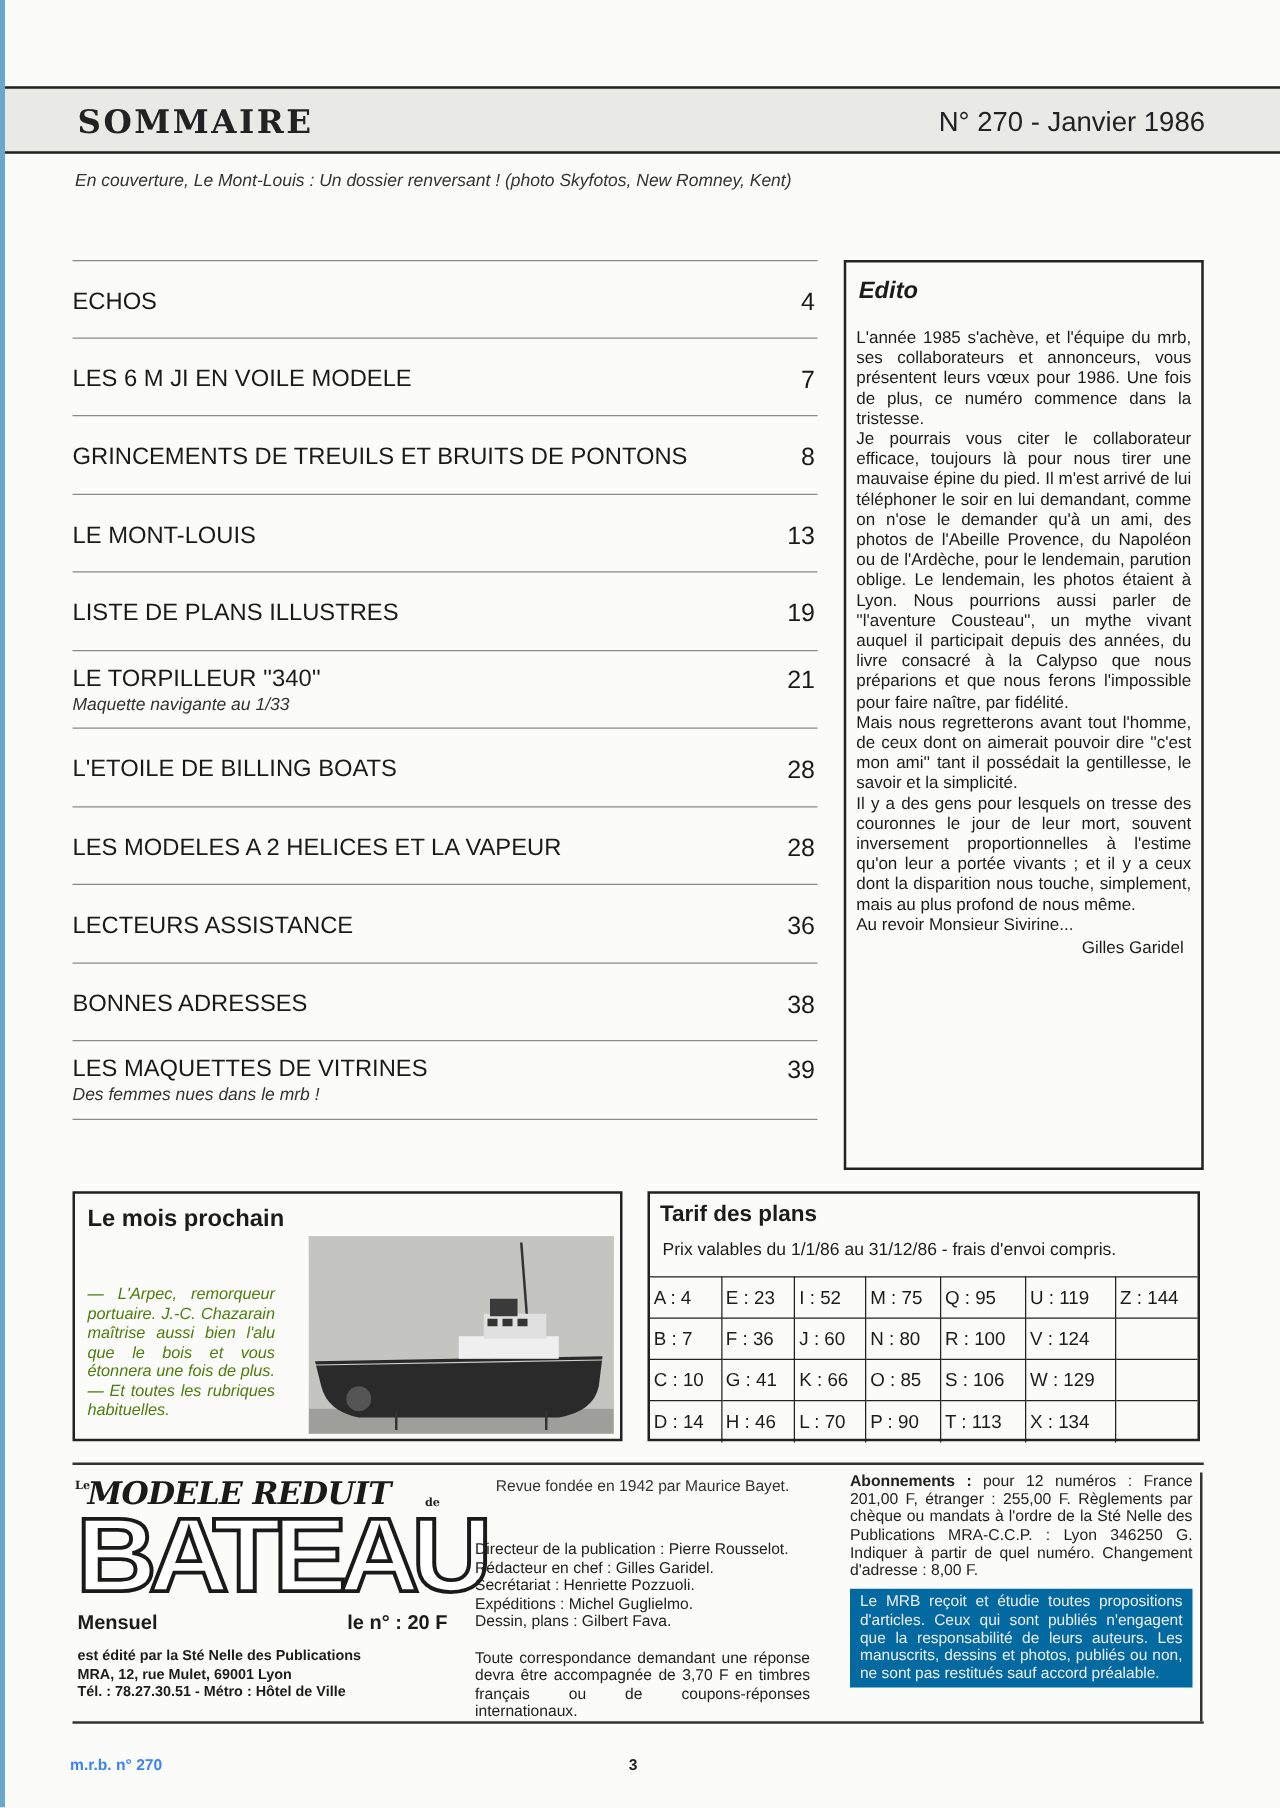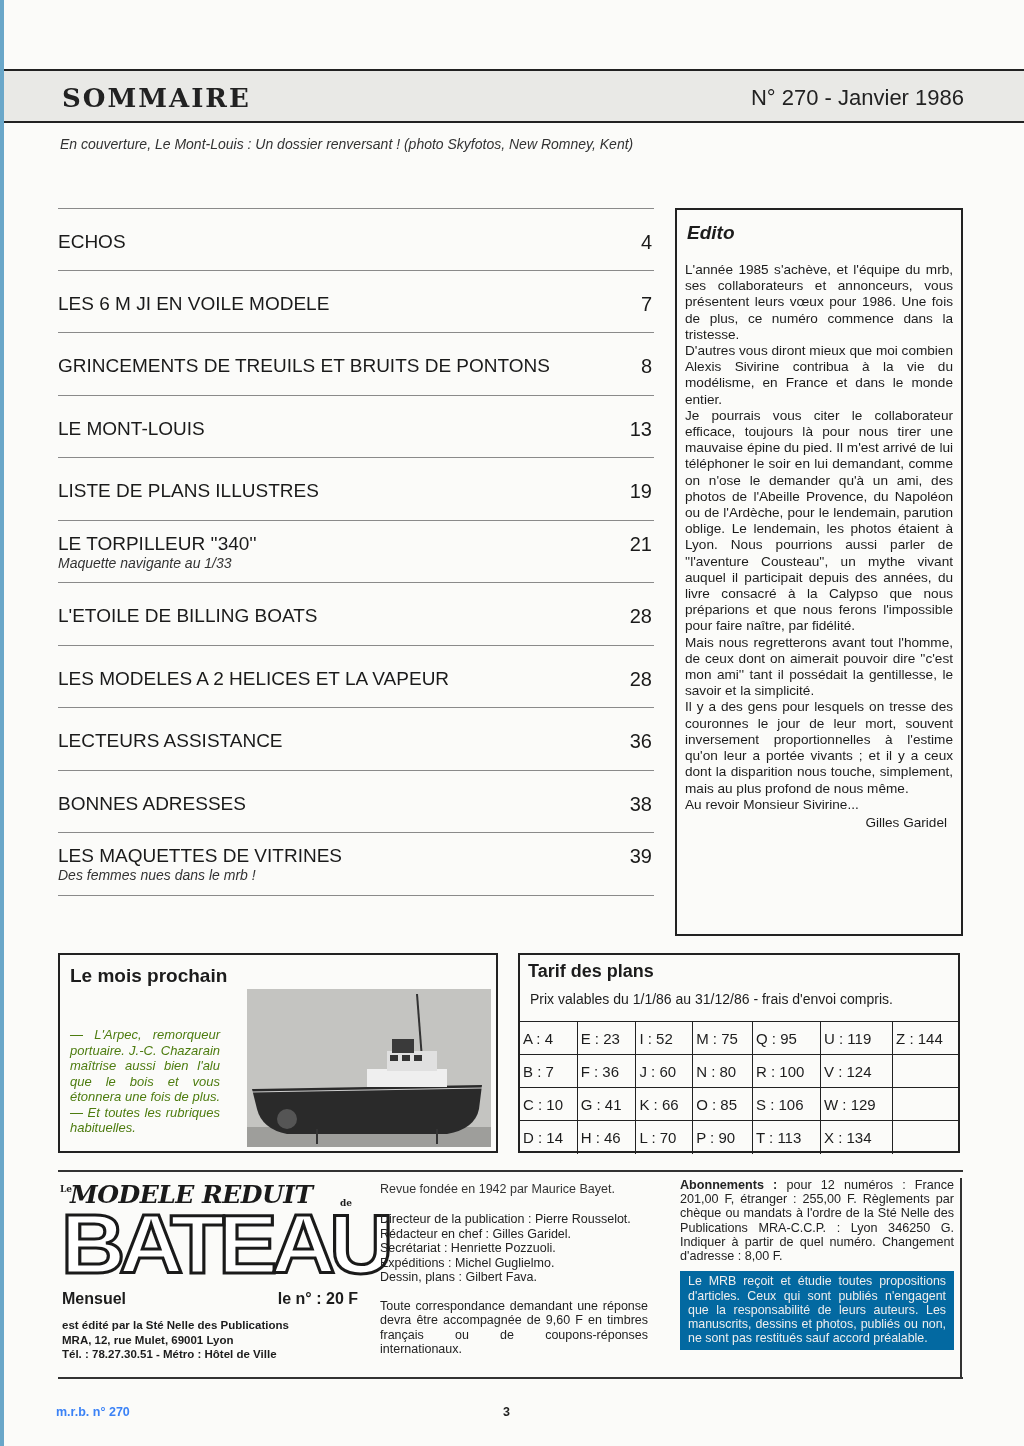--- a/index.html
+++ b/index.html
@@ -52,21 +52,21 @@
     .masthead { position: absolute; left: 58px; top: 1172px; width: 308px; height: 205px; }
     .mh-le { position: absolute; left: 2px; top: 12px; font-family: "DejaVu Serif", serif; font-size: 9px; font-weight: bold; }
     .mh-top { position: absolute; left: 12px; top: 8px; font-family: "DejaVu Serif", serif; font-weight: bold; font-style: italic; font-size: 25px; letter-spacing: -0.5px; color: #1a1a1a; }
     .mh-de { position: absolute; left: 282px; top: 26px; font-family: "DejaVu Serif", serif; font-size: 9px; font-weight: bold; }
     .mh-bateau { position: absolute; left: 3px; top: 30px; font-family: "Liberation Sans", sans-serif; font-weight: bold; font-size: 84px; line-height: 84px; letter-spacing: -6px; color: #fff; -webkit-text-stroke: 3px #1a1a1a; transform: scaleX(1.06); transform-origin: left; }
     .mh-mensuel { position: absolute; left: 4px; top: 118px; font-size: 16px; font-weight: bold; }
     .mh-price { position: absolute; right: 8px; top: 118px; font-size: 16px; font-weight: bold; }
     .mh-pub { position: absolute; left: 4px; top: 146px; font-size: 11.5px; font-weight: bold; line-height: 14.5px; }
 
     .credits { position: absolute; left: 380px; top: 1182px; width: 268px; }
-    .cr-founded { font-size: 12.5px; text-align: left; margin-bottom: 16px; color: #333; }
+    .cr-founded { font-size: 12.5px; text-align: center; margin-bottom: 36px; color: #333; }
     .cr-line { font-size: 12.5px; line-height: 14.5px; color: #222; }
     .cr-corr { font-size: 12.5px; line-height: 14.5px; margin-top: 14px; text-align: justify; color: #222; }
 
     .subs { position: absolute; left: 680px; top: 1178px; width: 282px; height: 199px; border-right: 2px solid #333; padding-right: 6px; }
     .subs-text { font-size: 12.6px; line-height: 14.2px; color: #222; text-align: justify; }
     .subs-text b { font-weight: bold; }
     .subs-dark { margin-top: 8px; background: #0369a1; color: #eee; font-size: 12.4px; line-height: 14.3px; padding: 3px 8px 4px 8px; text-align: justify; }
 
     .footer-left { position: absolute; left: 56px; top: 1405px; font-size: 12.5px; font-weight: bold; color: #3b82f6; }
     .footer-page { position: absolute; left: 503px; top: 1405px; font-size: 12.5px; font-weight: bold; color: #222; }
@@ -127,21 +127,20 @@
   <div class="toc-item has-sub">
       <span class="toc-title">LES MAQUETTES DE VITRINES</span>
       <span class="toc-sub">Des femmes nues dans le mrb !</span>
       <span class="toc-page">39</span>
     </div>
 </div>
 
 <div class="edito">
   <div class="edito-title">Edito</div>
   <p class="edito-para">L'année 1985 s'achève, et l'équipe du mrb, ses collaborateurs et annonceurs, vous présentent leurs vœux pour 1986. Une fois de plus, ce numéro commence dans la tristesse.</p>
-  <p class="edito-para">D'autres vous diront mieux que moi combien Alexis Sivirine contribua à la vie du modélisme, en France et dans le monde entier.</p>
   <p class="edito-para">Je pourrais vous citer le collaborateur efficace, toujours là pour nous tirer une mauvaise épine du pied. Il m'est arrivé de lui téléphoner le soir en lui demandant, comme on n'ose le demander qu'à un ami, des photos de l'Abeille Provence, du Napoléon ou de l'Ardèche, pour le lendemain, parution oblige. Le lendemain, les photos étaient à Lyon. Nous pourrions aussi parler de ''l'aventure Cousteau'', un mythe vivant auquel il participait depuis des années, du livre consacré à la Calypso que nous préparions et que nous ferons l'impossible pour faire naître, par fidélité.</p>
   <p class="edito-para">Mais nous regretterons avant tout l'homme, de ceux dont on aimerait pouvoir dire ''c'est mon ami'' tant il possédait la gentillesse, le savoir et la simplicité.</p>
   <p class="edito-para">Il y a des gens pour lesquels on tresse des couronnes le jour de leur mort, souvent inversement proportionnelles à l'estime qu'on leur a portée vivants ; et il y a ceux dont la disparition nous touche, simplement, mais au plus profond de nous même.</p>
   <p class="edito-para">Au revoir Monsieur Sivirine...</p>
   <div class="edito-sign">Gilles Garidel</div>
 </div>
 
 <div class="next-box">
   <div class="next-title">Le mois prochain</div>
   <div class="next-text">— L'Arpec, remorqueur portuaire. J.-C. Chazarain maîtrise aussi bien l'alu que le bois et vous étonnera une fois de plus. — Et toutes les rubriques habituelles.</div>
@@ -226,21 +225,21 @@
   </div>
 </div>
 
 <div class="credits">
   <div class="cr-founded">Revue fondée en 1942 par Maurice Bayet.</div>
   <div class="cr-line">Directeur de la publication : Pierre Rousselot.</div>
   <div class="cr-line">Rédacteur en chef : Gilles Garidel.</div>
   <div class="cr-line">Secrétariat : Henriette Pozzuoli.</div>
   <div class="cr-line">Expéditions : Michel Guglielmo.</div>
   <div class="cr-line">Dessin, plans : Gilbert Fava.</div>
-  <div class="cr-corr">Toute correspondance demandant une réponse devra être accompagnée de 9,60 F en timbres français ou de coupons-réponses internationaux.</div>
+  <div class="cr-corr">Toute correspondance demandant une réponse devra être accompagnée de 3,70 F en timbres français ou de coupons-réponses internationaux.</div>
 </div>
 
 <div class="subs">
   <div class="subs-text"><b>Abonnements :</b><span> pour 12 numéros : France 201,00 F, étranger : 255,00 F. Règlements par chèque ou mandats à l'ordre de la Sté Nelle des Publications MRA-C.C.P. : Lyon 346250 G. Indiquer à partir de quel numéro. Changement d'adresse : 8,00 F.</span></div>
   <div class="subs-dark">Le MRB reçoit et étudie toutes propositions d'articles. Ceux qui sont publiés n'engagent que la responsabilité de leurs auteurs. Les manuscrits, dessins et photos, publiés ou non, ne sont pas restitués sauf accord préalable.</div>
 </div>
 
 <div class="bottom-rule-bot"></div>
 
 <div class="footer-left">m.r.b. n° 270</div>

